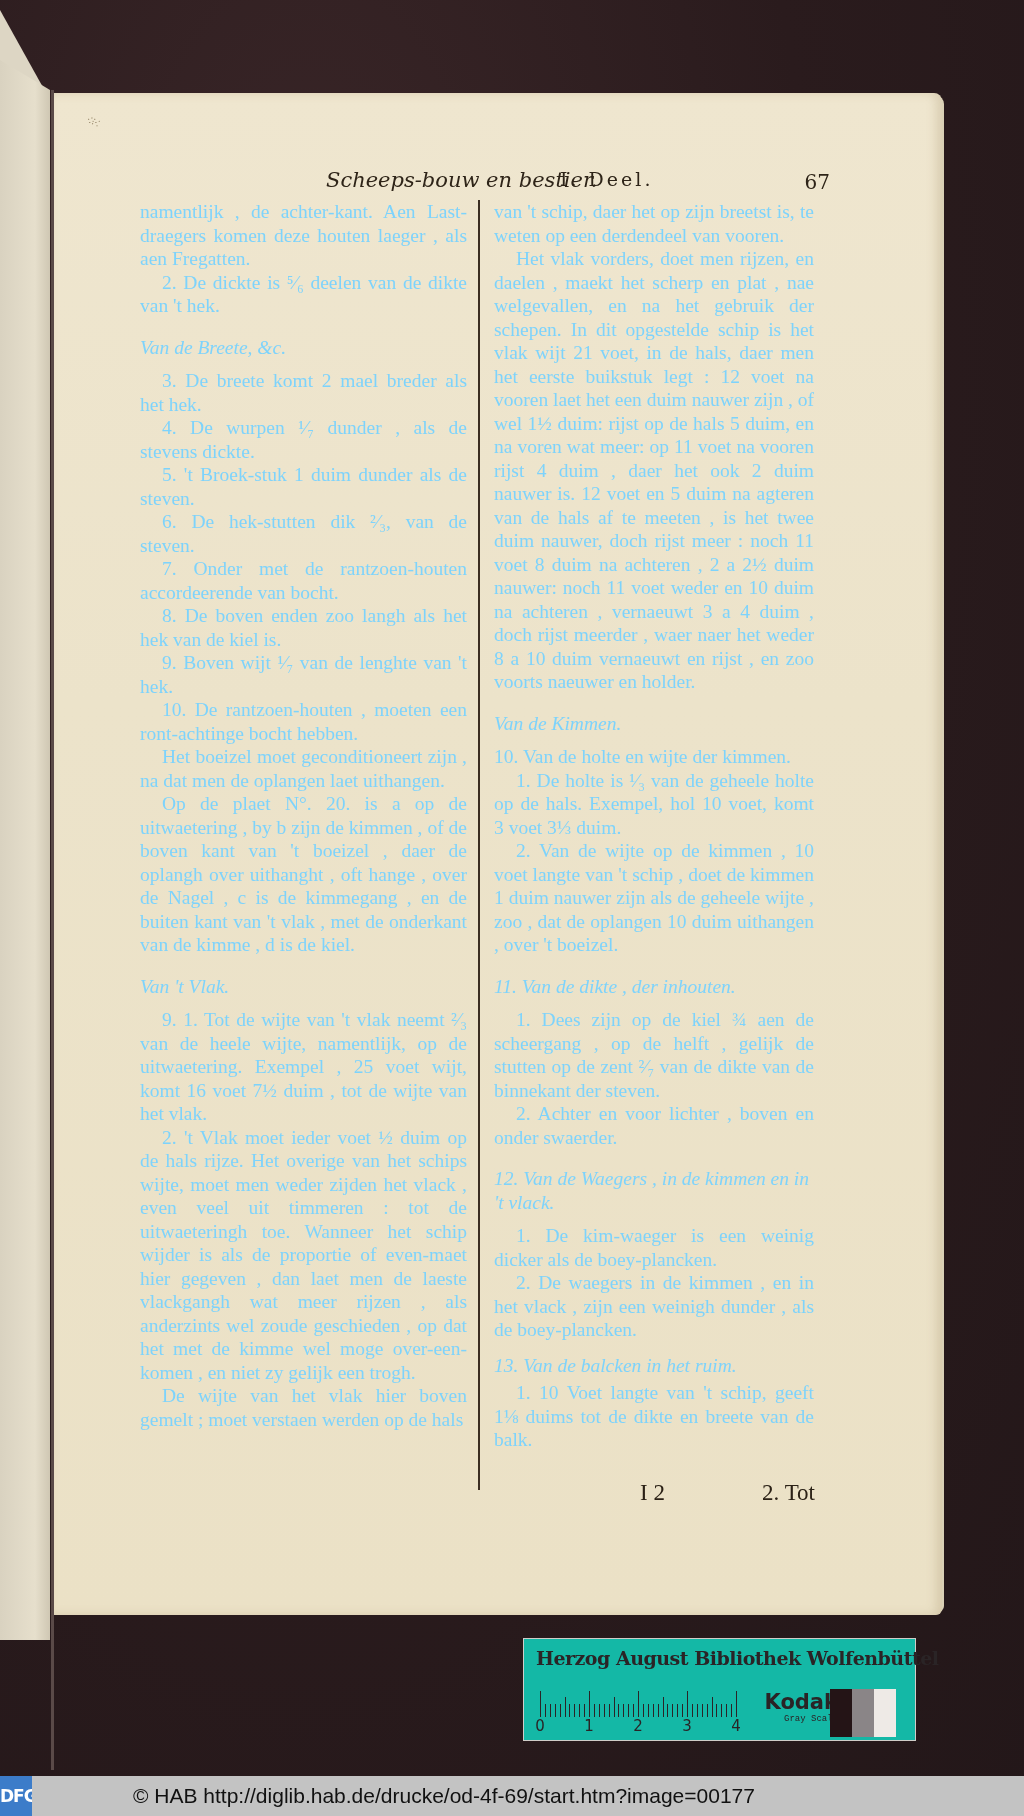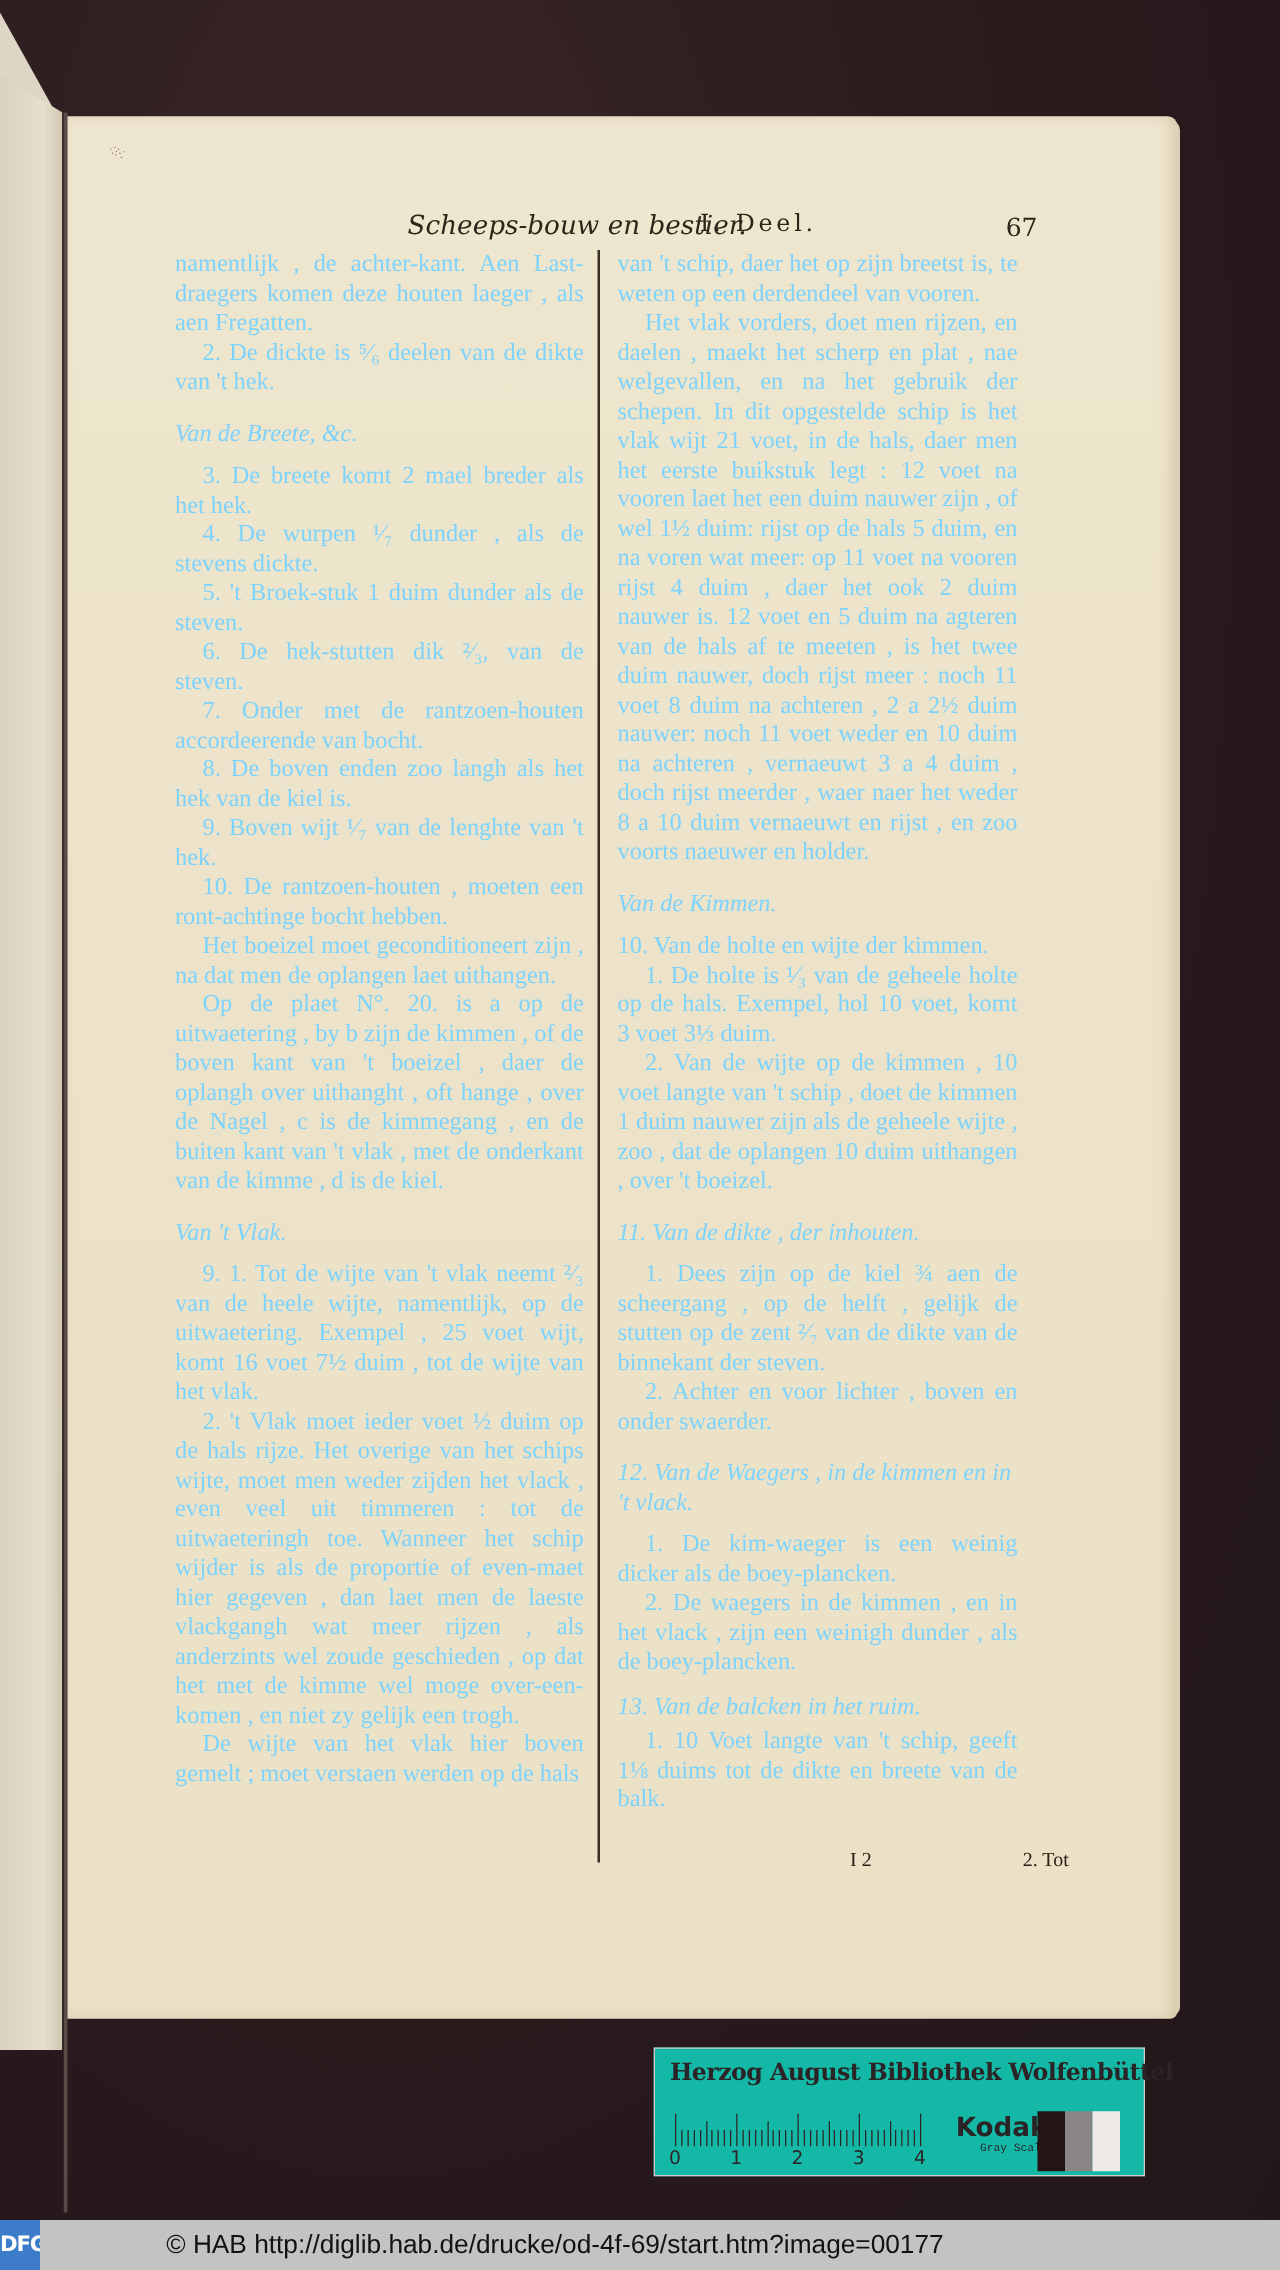--- a/index.html
+++ b/index.html
@@ -62,21 +62,21 @@
     position:absolute; left:478px; top:200px; width:1.5px; background:#3b2e22;
   }
   .p { margin:0; text-indent:22px; }
   .p.noind { text-indent:0; }
   .heading {
     text-align:left; font-style:italic; margin:18px 0 10px 0; text-indent:0;
   }
   .heading.tight { margin:12px 0 4px 0; }
   .catch {
     position:absolute; left:640px; top:1480px; width:175px; height:26px;
-    font-family:"Liberation Serif", serif; font-size:16px; color:#2b2116;margin-left:40px;
+    font-family:"Liberation Serif", serif; font-size:23px; color:#2b2116;
   }
   .catch .sig { position:absolute; left:0; }
   .catch .word { position:absolute; right:0; }
 
   
   .card {
     position:absolute; left:523px; top:1638px; width:391px; height:101px;
     background:#14b8a6; border:1px solid #cfcdc8;
   }
   .card-title {

